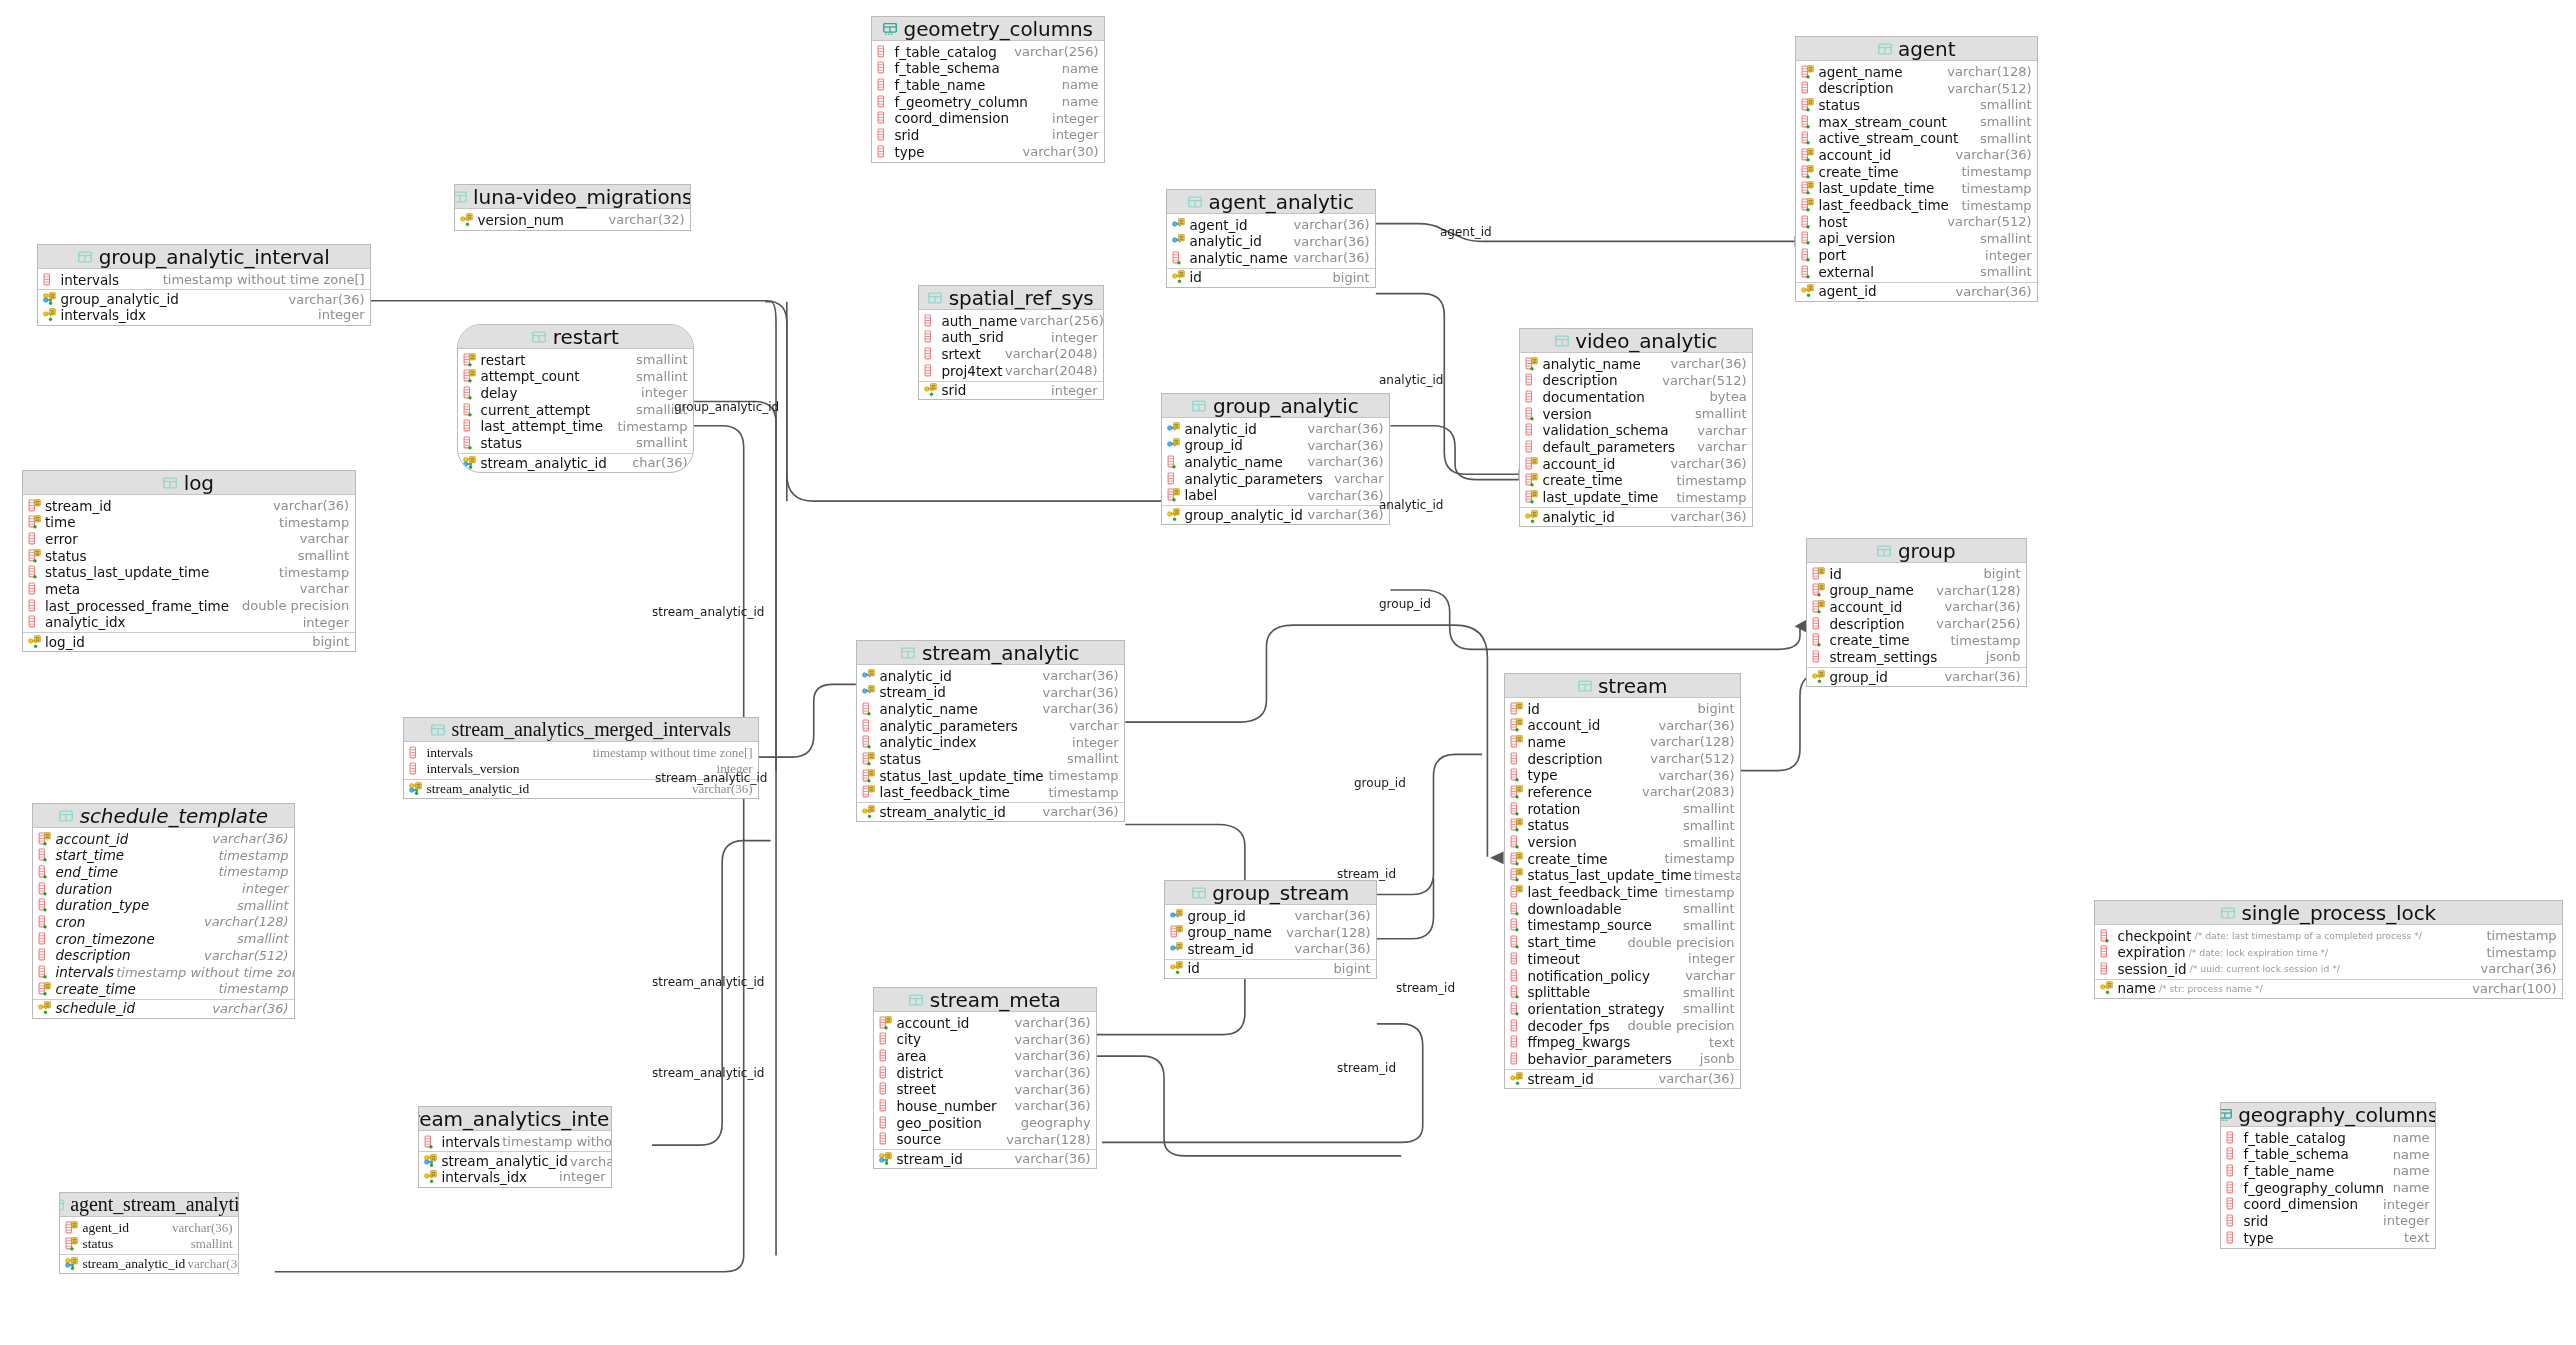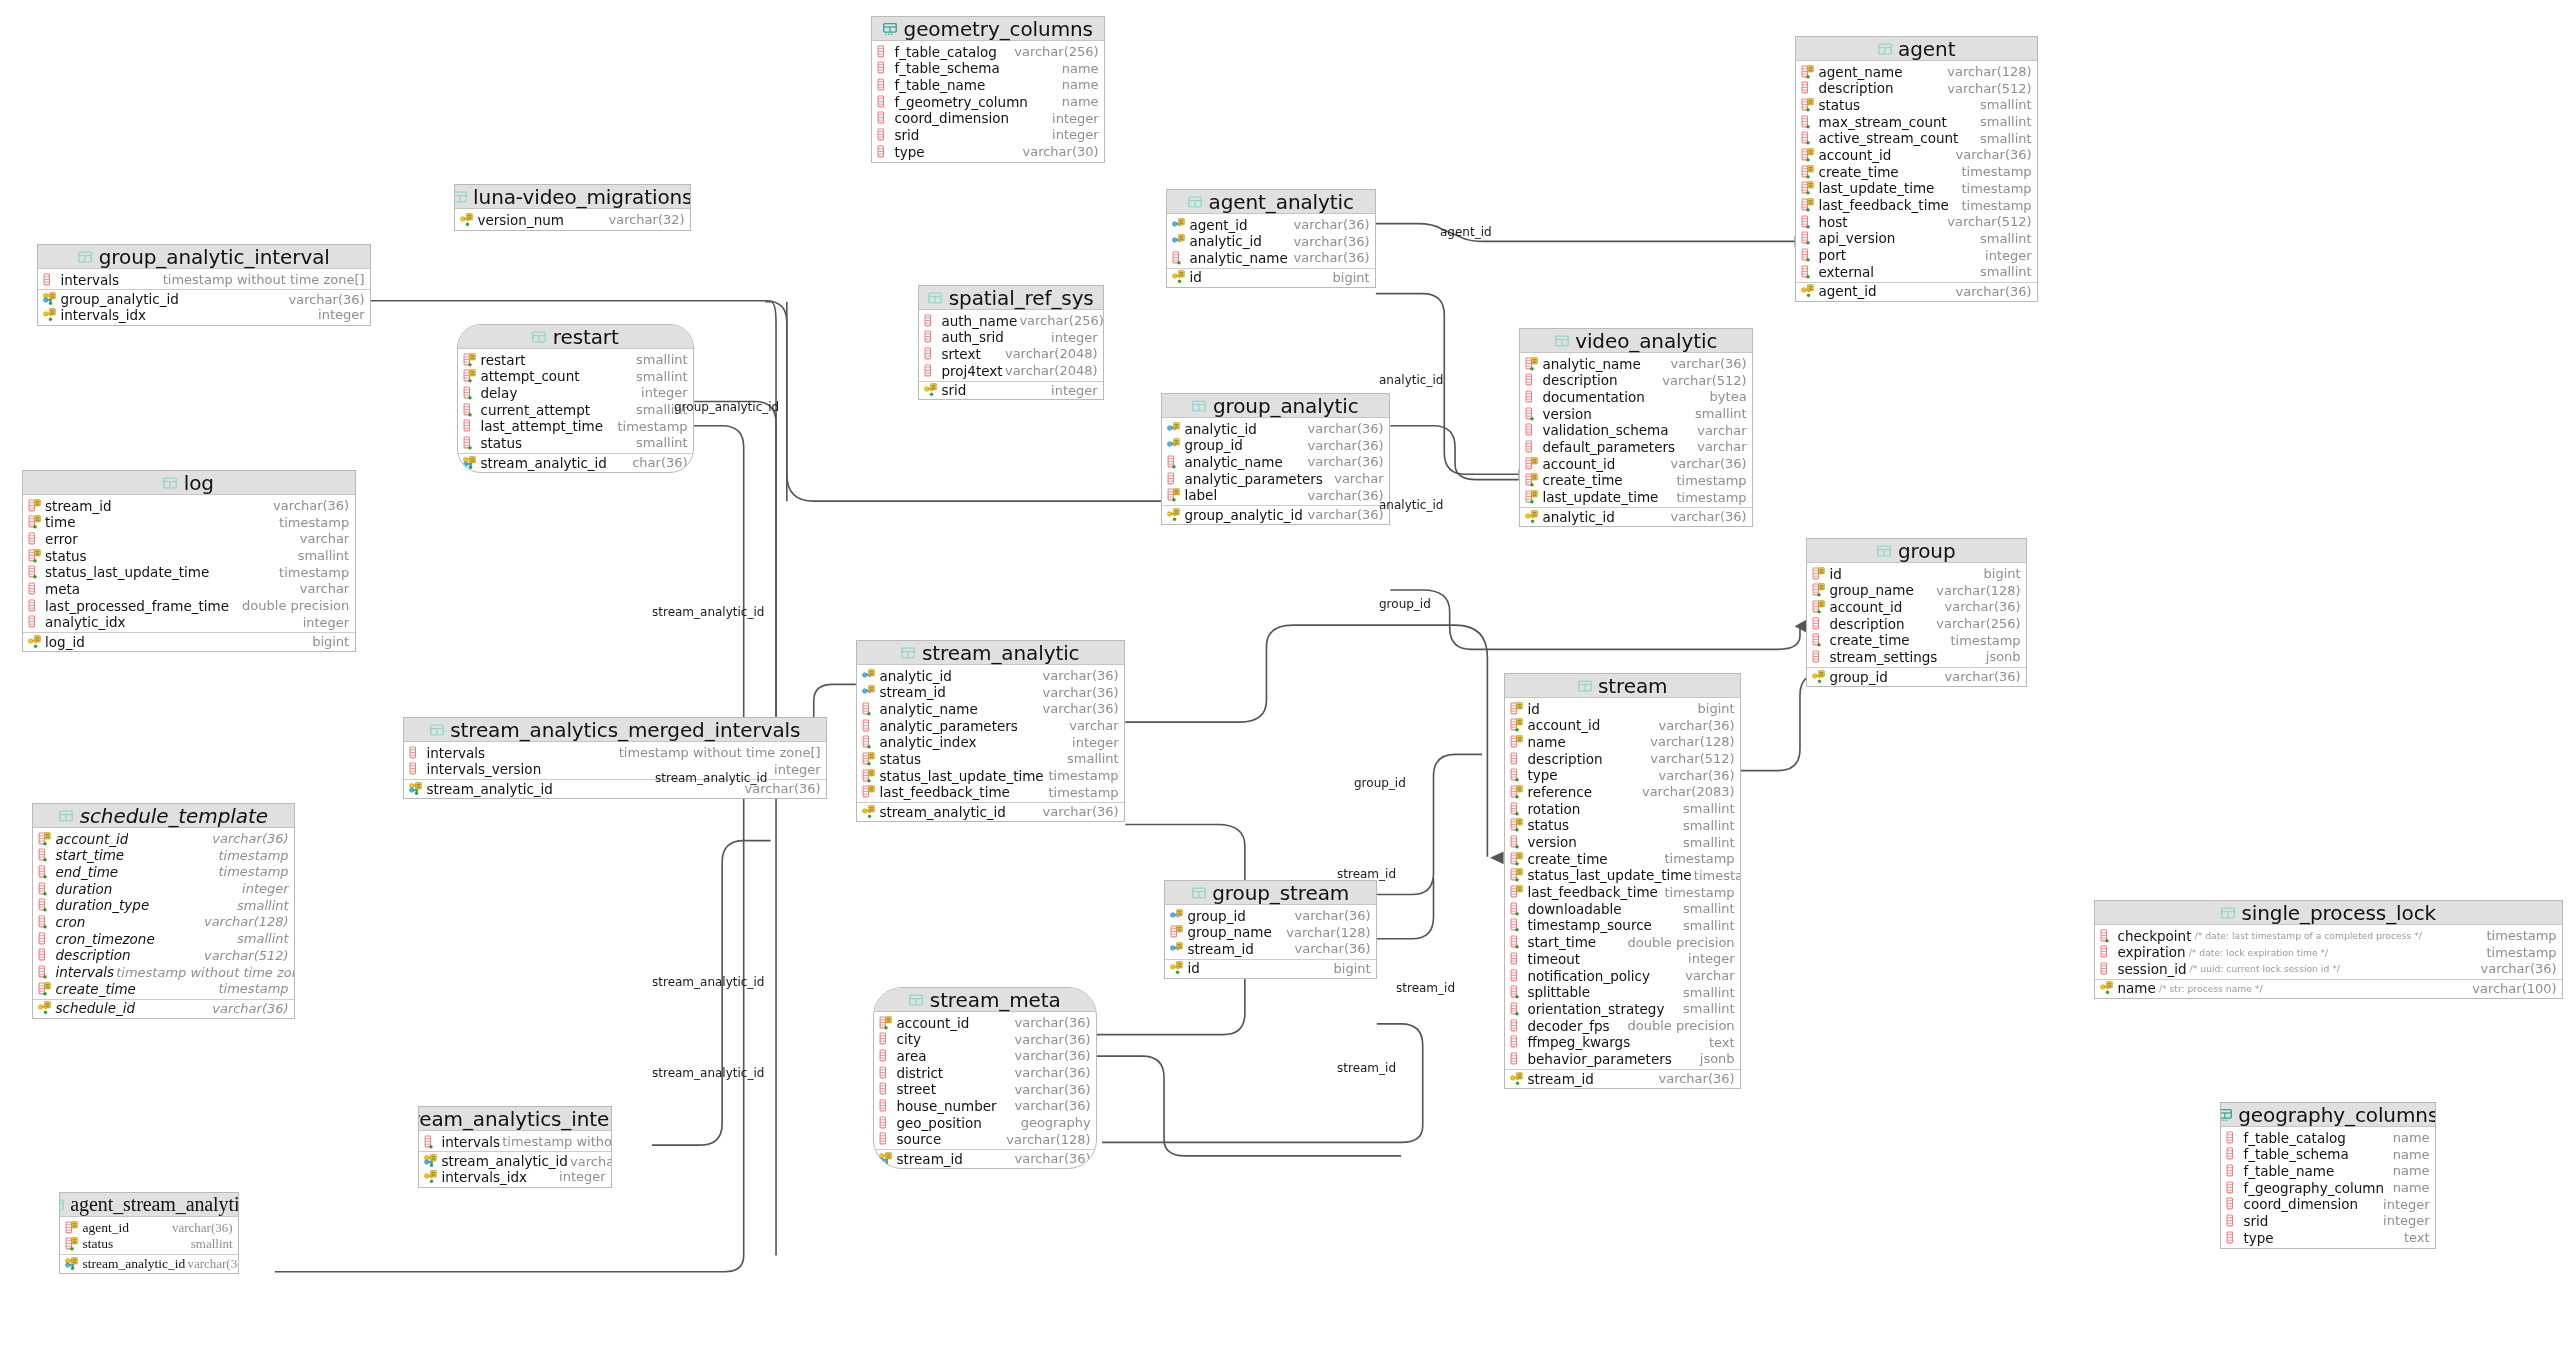--- a/index.html
+++ b/index.html
@@ -1539,21 +1539,21 @@
               <line x1="14" y1="4.5" x2="21" y2="4.5" stroke="#7a5d00" stroke-width="1.2"></line>
               <line x1="14" y1="7.5" x2="21" y2="7.5" stroke="#7a5d00" stroke-width="1.2"></line>
               <line x1="14" y1="10.5" x2="21" y2="10.5" stroke="#7a5d00" stroke-width="1.2"></line>
               <circle cx="14" cy="21" r="2.6" fill="#16b516" stroke="#0a7a0a" stroke-width="0.8"></circle>
             </svg>
             <span class="cname">stream_id</span>
             <span class="ctype">varchar(36)</span>
           </div>
         </div>
       </div>
-      <div class="table-box" style="left: 403px; top: 717px; width: 424px;">
+      <div class="table-box" style="left: 403px; top: 717px; width: 356px; font-family: Liberation Serif, serif;">
         <div class="tbl-header">
           <svg class="tbl-icon" viewBox="0 0 24 21" width="13" height="11.3">
             <rect x="1" y="2" width="22" height="17" rx="2" fill="none" stroke="#8fd8cd" stroke-width="2.4"></rect>
             <line x1="1" y1="8" x2="23" y2="8" stroke="#8fd8cd" stroke-width="2.2"></line>
             <line x1="12" y1="8" x2="12" y2="19" stroke="#8fd8cd" stroke-width="2.2"></line>
           </svg>
           <span class="tbl-title">stream_analytics_merged_intervals</span>
         </div>
         <div class="rows">
           <div class="row">
@@ -1857,21 +1857,21 @@
               <line x1="14" y1="7.5" x2="21" y2="7.5" stroke="#7a5d00" stroke-width="1.2"></line>
               <line x1="14" y1="10.5" x2="21" y2="10.5" stroke="#7a5d00" stroke-width="1.2"></line>
               <circle cx="14" cy="21" r="2.6" fill="#16b516" stroke="#0a7a0a" stroke-width="0.8"></circle>
             </svg>
             <span class="cname">name</span>
             <span class="ccomment">/* str: process name */</span>
             <span class="ctype">varchar(100)</span>
           </div>
         </div>
       </div>
-      <div class="table-box" style="left: 873px; top: 987px; width: 224px; border-radius: 29px;">
+      <div class="table-box" style="left: 873px; top: 987px; width: 224px;">
         <div class="tbl-header">
           <svg class="tbl-icon" viewBox="0 0 24 21" width="13" height="11.3">
             <rect x="1" y="2" width="22" height="17" rx="2" fill="none" stroke="#8fd8cd" stroke-width="2.4"></rect>
             <line x1="1" y1="8" x2="23" y2="8" stroke="#8fd8cd" stroke-width="2.2"></line>
             <line x1="12" y1="8" x2="12" y2="19" stroke="#8fd8cd" stroke-width="2.2"></line>
           </svg>
           <span class="tbl-title">stream_meta</span>
         </div>
         <div class="rows">
           <div class="row">

